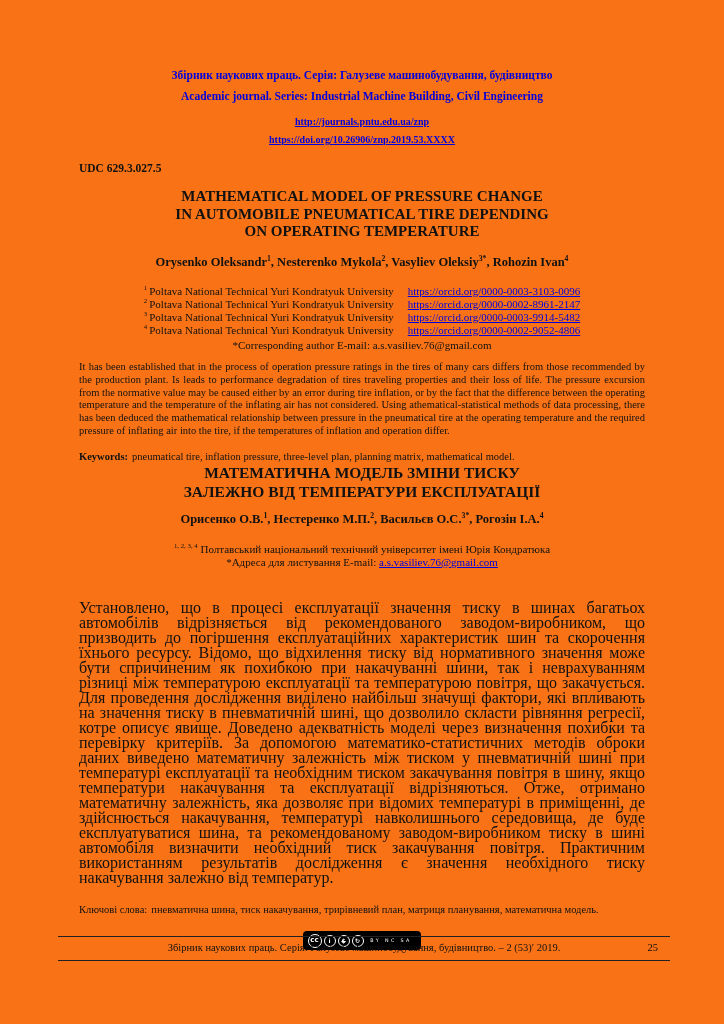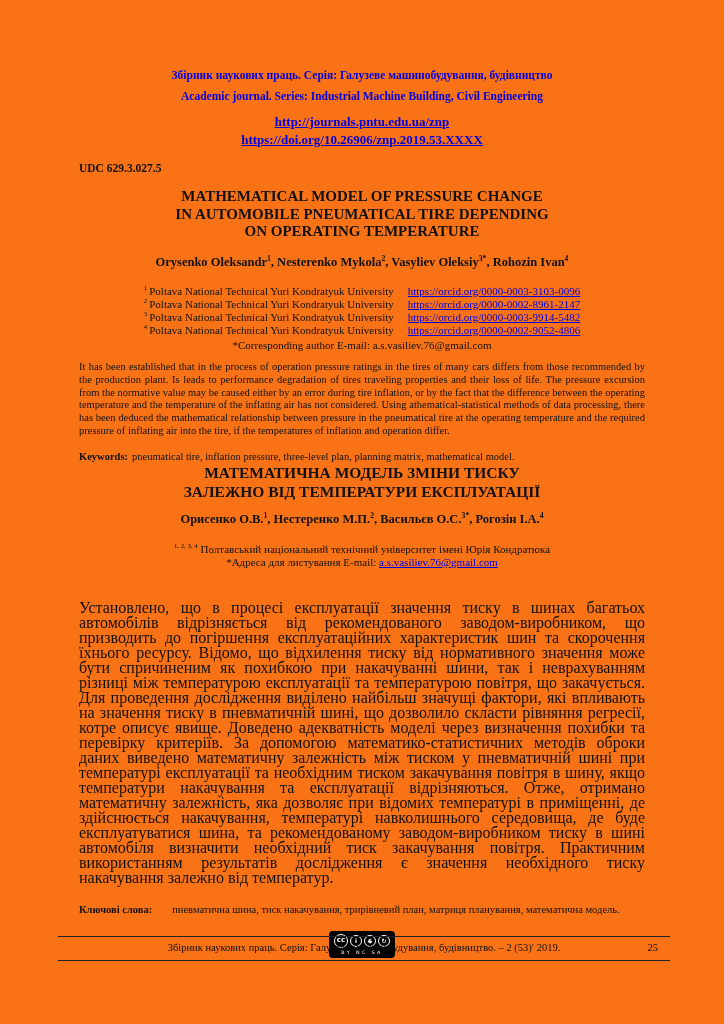--- a/index.html
+++ b/index.html
@@ -8,44 +8,44 @@
     position:relative; width:724px; height:1024px; margin:0 auto;
     background:#f97316; overflow:hidden;
     font-family:"Liberation Serif", serif; color:#111111;
     padding:68px 79px 0;
   }
   a.link, span.linklike {
     color:#0000dd; text-decoration:underline; cursor:pointer;
   }
   .j-line { text-align:center; color:#0000dd; font-weight:bold; font-size:11.5px; line-height:14px; }
   .j-line.en { margin-top:7px;text-align:center; }
-  .hlink-row { text-align:center; font-size:13px; line-height:13px; font-weight:bold; }
+  .hlink-row { text-align:center; font-size:10px; line-height:13px; font-weight:bold; }
   .hlink-row.first { margin-top:12px; }
   .hlink-row.second { margin-top:5px; }
   .udc { font-weight:bold; font-size:11.5px; line-height:14px; margin-top:15px; }
   .title { text-align:center; font-weight:bold; font-size:15px; line-height:17.5px; margin-top:13px; }
   .authors { text-align:center; font-weight:bold; font-size:12.5px; line-height:15px; margin-top:14px; }
   sup { font-size:0.62em; vertical-align:super; line-height:0; }
   .affils { margin-top:15px; font-size:11px; line-height:13.2px; }
   .affil-row { display:flex; justify-content:center; gap:14px; }
   .affil-row .uni sup { margin-right:2px; }
   .corr { text-align:center; font-size:11px; line-height:13px; margin-top:2px; }
   .abstract { margin-top:9px; font-size:10.5px; line-height:12.7px; text-align:justify; }
   .kw { margin-top:12px; font-size:10.5px; line-height:13px; }
   .kw .kw-label { font-weight:bold; margin-right:4px; }
   .ua-title { text-align:center; font-weight:bold; font-size:15.5px; line-height:19.5px; }
   .ua-authors { text-align:center; font-weight:bold; font-size:12.5px; line-height:15px; margin-top:10px; }
   .ua-affil { text-align:center; font-size:11px; line-height:13.5px; margin-top:16px; }
   .ua-abstract { margin-top:30px; font-size:16px; line-height:15px; text-align:justify; }
   .ua-kw { margin-top:18px; font-size:10.5px; line-height:13px; }
-  .ua-kw .kw-label { font-weight:bold; margin-right:20px; }
+  .ua-kw .kw-label { font-weight:normal; margin-right:4px; }
   .badge-wrap { margin-top:15px; display:flex; justify-content:center; }
   .cc-badge {
     background:#000; border-radius:4px; padding:3px 5px 2px;
-    display:flex; flex-direction:column; align-items:center; gap:1px;
+    display:flex; flex-direction:row; align-items:center; gap:1px;
   }
   .cc-row { display:flex; align-items:center; gap:2px; }
   .cc-circle {
     width:12px; height:12px; border:1.2px solid #fff; border-radius:50%;
     color:#fff; font-family:"DejaVu Sans", sans-serif; font-size:6px; font-weight:bold;
     display:flex; align-items:center; justify-content:center; line-height:1;
   }
   .cc-circle.big { width:14px; height:14px; font-size:7px; }
   .cc-circle .strike { text-decoration:line-through; }
   .cc-caption {

